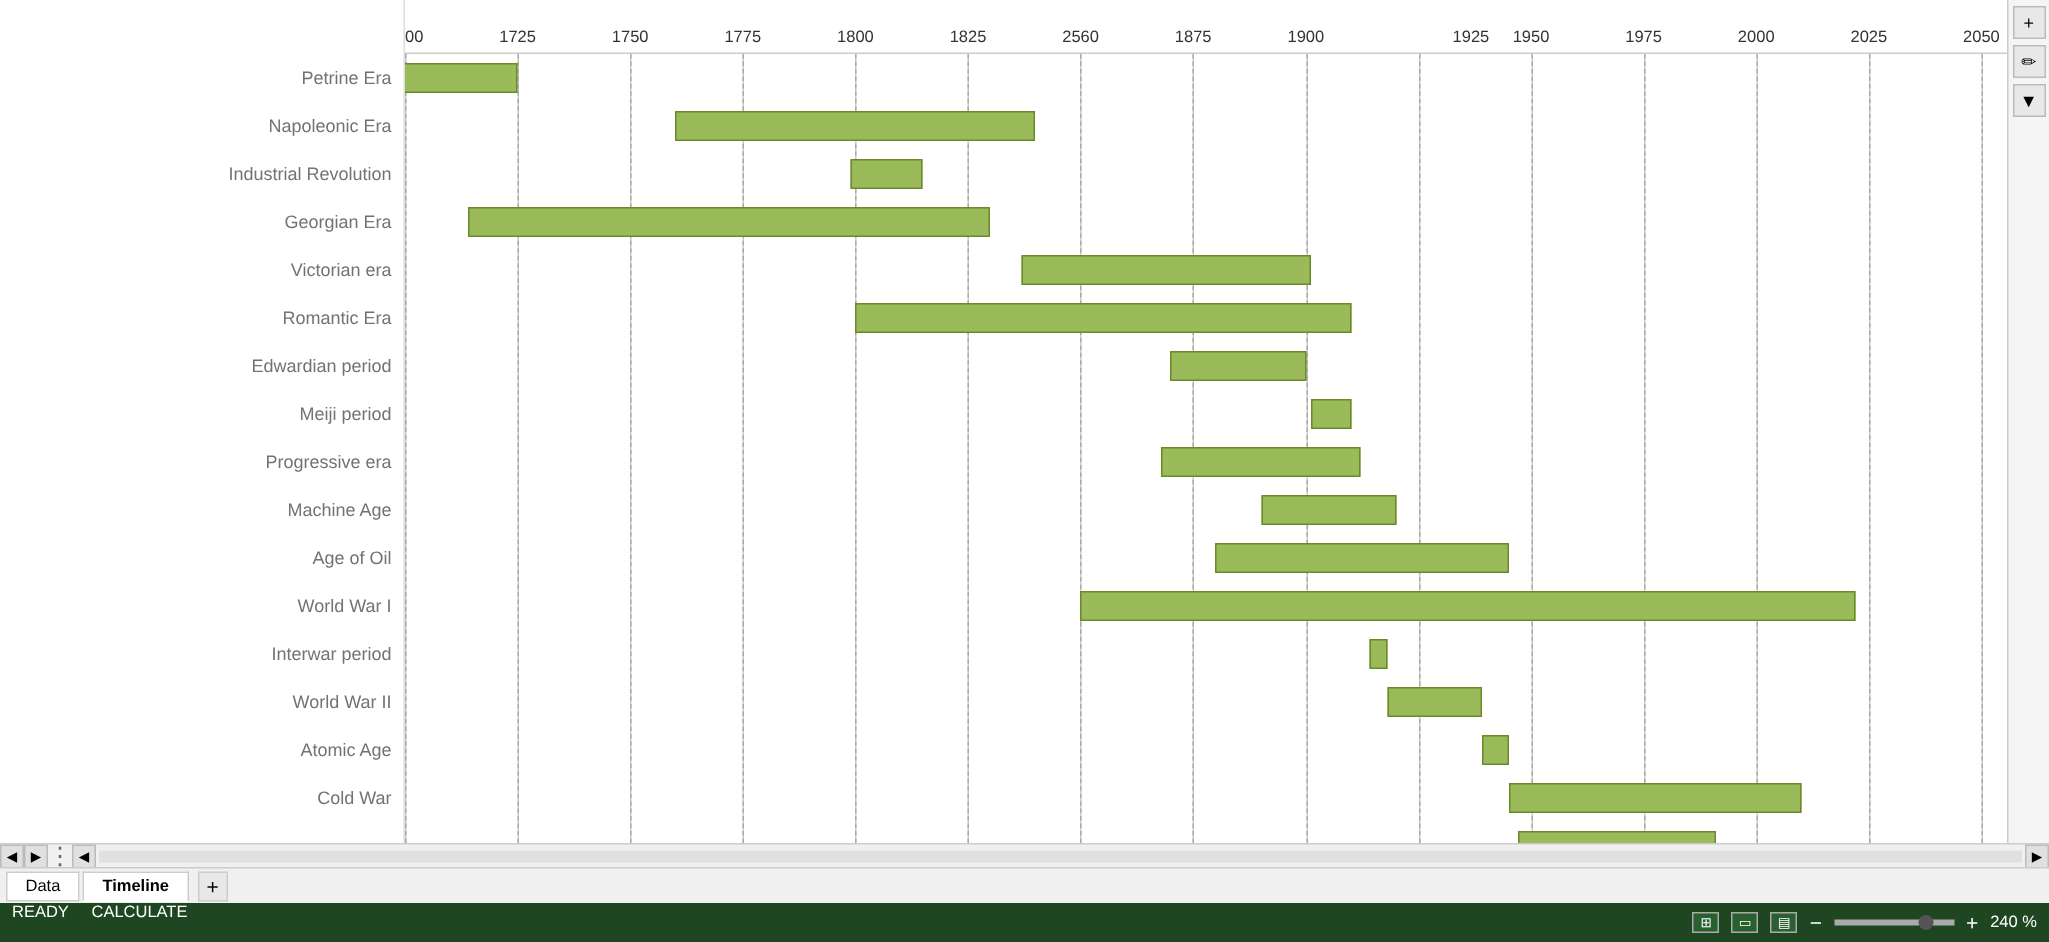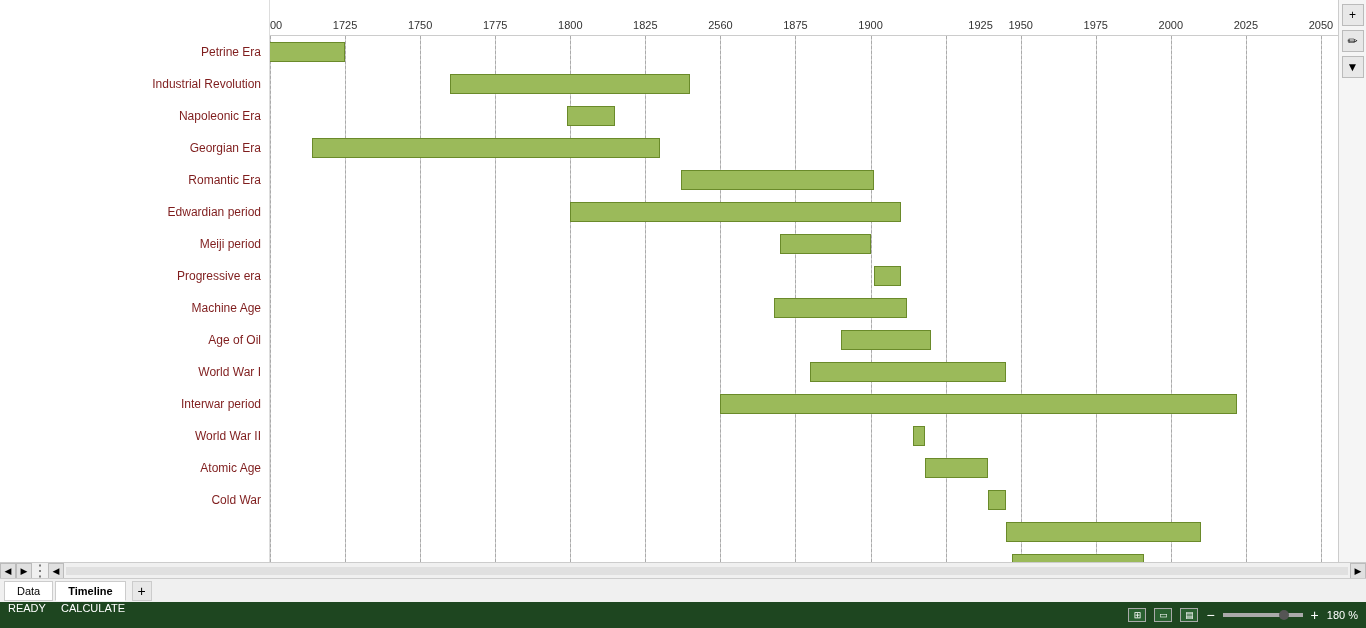--- a/index.html
+++ b/index.html
@@ -4,21 +4,21 @@
   <style>
     * { margin: 0; padding: 0; box-sizing: border-box; }
     body { font-family: Arial, sans-serif; font-size: 12px; background: #fff; overflow: hidden; width: 1366px; height: 628px; display: flex; flex-direction: column; }
 
     #main-container { flex: 1; display: flex; flex-direction: column; overflow: hidden; }
 
     #chart-area { flex: 1; display: flex; overflow: hidden; position: relative; }
 
     #left-labels { width: 270px; flex-shrink: 0; display: flex; flex-direction: column; padding-top: 36px; border-right: 1px solid #ddd; background: #fff; }
 
-    .row-label { height: 32px; display: flex; align-items: center; justify-content: flex-end; padding-right: 8px; font-size: 12px; color: #7f1d1d; flex-shrink: 0; }
+    .row-label { height: 32px; display: flex; align-items: center; justify-content: flex-end; padding-right: 8px; font-size: 12px; color: #737373; flex-shrink: 0; }
 
     #chart-body { flex: 1; display: flex; flex-direction: column; overflow: hidden; position: relative; }
 
     #axis-header { height: 36px; display: flex; align-items: flex-end; padding-bottom: 4px; background: #fff; border-bottom: 1px solid #ccc; position: relative; }
 
     #bars-container { flex: 1; position: relative; overflow: hidden; }
 
     .grid-line { position: absolute; top: 0; bottom: 0; width: 1px; background: #ccc; border-left: 1px dashed #aaa; }
 
     .bar-row { height: 32px; display: flex; align-items: center; position: relative; }
@@ -61,23 +61,24 @@
   </style>
 </head>
 <body>
 
 <div id="main-container">
   <div id="chart-area">
 
     <div id="left-labels">
 
     <div class="row-label">Petrine Era</div>
+        <div class="row-label">Napoleonic Era</div>
         <div class="row-label">Industrial Revolution</div>
-        <div class="row-label">Napoleonic Era</div>
         <div class="row-label">Georgian Era</div>
+        <div class="row-label">Victorian era</div>
         <div class="row-label">Romantic Era</div>
         <div class="row-label">Edwardian period</div>
         <div class="row-label">Meiji period</div>
         <div class="row-label">Progressive era</div>
         <div class="row-label">Machine Age</div>
         <div class="row-label">Age of Oil</div>
         <div class="row-label">World War I</div>
         <div class="row-label">Interwar period</div>
         <div class="row-label">World War II</div>
         <div class="row-label">Atomic Age</div>
@@ -209,17 +210,17 @@
     <div id="status-right">
       <div class="status-icon">⊞</div>
       <div class="status-icon">▭</div>
       <div class="status-icon">▤</div>
       <div id="zoom-controls">
         <span style="cursor:pointer; font-size:14px;">−</span>
         <div id="zoom-slider">
           <div id="zoom-thumb"></div>
         </div>
         <span style="cursor:pointer; font-size:14px;">+</span>
-        <span style="margin-left:4px;">180 %</span>
+        <span style="margin-left:4px;">240 %</span>
       </div>
     </div>
   </div>
 </div>
 
 </body></html>

